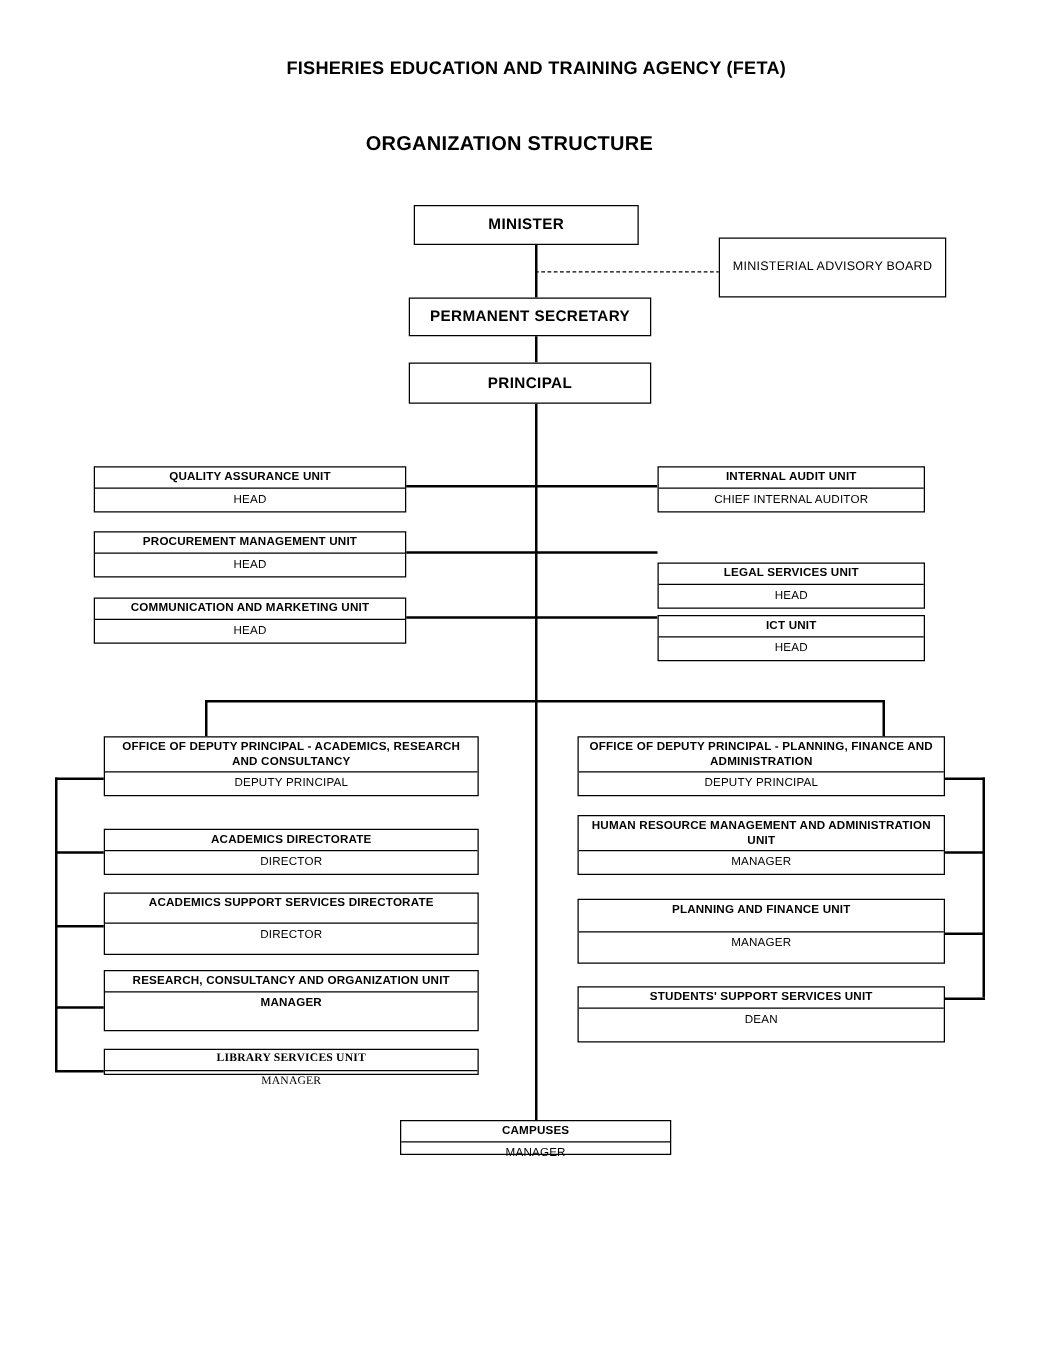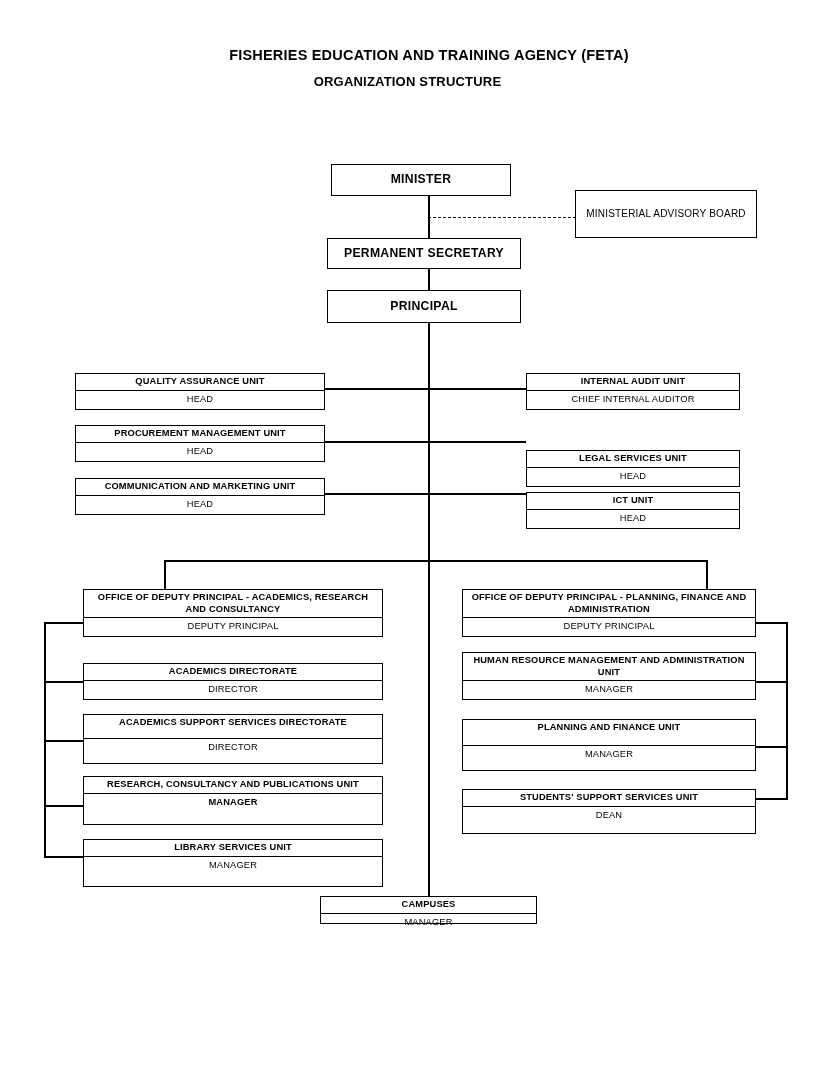--- a/index.html
+++ b/index.html
@@ -22,22 +22,22 @@
     font-weight: bold;
     letter-spacing: 0.2px;
     white-space: nowrap;
   }
   #title-main {
     left: 0; top: 47px; width: 834px;
     font-size: 14.5px;
     margin-left: 12px;
   }
   #title-sub {
-    left: 0; top: 74px; width: 815px;
-    font-size: 13px;
+    left: 0; top: 107px; width: 815px;
+    font-size: 16px;
   }
 
   
   .node {
     position: absolute;
     border: 1.6px solid #000;
     box-sizing: border-box;
     background: #fff;
     display: flex;
     flex-direction: column;
@@ -204,26 +204,26 @@
     <div class="role-cell">DIRECTOR</div>
   </div>
 
   <div class="node" style="left:83px; top:714px; width:300px; height:50px;">
     <div class="title-cell">ACADEMICS SUPPORT SERVICES DIRECTORATE</div>
     <div class="rule" style="margin-top:7px;"></div>
     <div class="role-cell">DIRECTOR</div>
   </div>
 
   <div class="node" style="left:83px; top:776px; width:300px; height:49px;">
-    <div class="title-cell">RESEARCH, CONSULTANCY AND PUBLICATIONS UNIT</div>
+    <div class="title-cell">RESEARCH, CONSULTANCY AND ORGANIZATION UNIT</div>
     <div class="rule"></div>
     <div class="role-cell bold">MANAGER</div>
   </div>
 
-  <div class="node" style="left:83px; top:839px; width:300px; height:48px;">
+  <div class="node" style="left:83px; top:839px; width:300px; height:21px;font-family:Liberation Serif, serif;">
     <div class="title-cell">LIBRARY SERVICES UNIT</div>
     <div class="rule"></div>
     <div class="role-cell">MANAGER</div>
   </div>
 
   <div class="node" style="left:462px; top:652px; width:294px; height:48px;">
     <div class="title-cell">HUMAN RESOURCE MANAGEMENT AND ADMINISTRATION UNIT</div>
     <div class="rule"></div>
     <div class="role-cell">MANAGER</div>
   </div>

